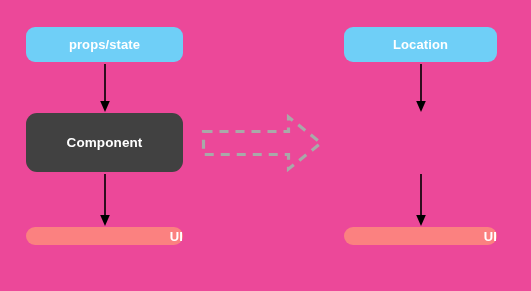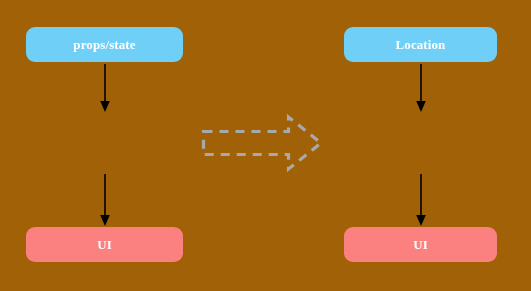--- a/index.html
+++ b/index.html
@@ -8,23 +8,22 @@
     padding: 0;
     background: #ffffff;
   }
   body {
     font-family: "Liberation Sans", sans-serif;
   }
   #diagram-canvas {
     position: relative;
     width: 531px;
     height: 291px;
-    background: #a16207;
+    background: #ec4899;
     overflow: hidden;
-    font-family: Liberation Serif, serif;
   }
   .node-box {
     position: absolute;
     display: flex;
     align-items: center;
     justify-content: center;
     box-sizing: border-box;
     border-radius: 9px;
     color: #ffffff;
     font-weight: bold;
@@ -45,21 +44,21 @@
     background: #fb8180;
     font-size: 13px;
   }
   
   .col-left  { left: 26px;  width: 157px; }
   
   .col-right { left: 344px; width: 153px; }
 
   .row-top    { top: 27px;  height: 35px; }
   .row-middle { top: 113px; height: 59px; }
-  .row-bottom { top: 227px; height: 35px; }
+  .row-bottom { top: 227px; height: 18px; justify-content: flex-end; }
 
   .flow-arrow-svg {
     position: absolute;
     overflow: visible;
     pointer-events: none;
   }
   .arrow-line {
     stroke: #000000;
     stroke-width: 1.6;
     fill: none;
@@ -92,20 +91,23 @@
 
   <div class="node-box node-source col-left row-top">
     <span>props/state</span>
   </div>
 
   <svg class="flow-arrow-svg" style="left:96px; top:64px; width:18px; height:48px;" viewBox="0 0 18 48">
     <line class="arrow-line" x1="9" y1="0" x2="9" y2="39"></line>
     <polygon class="arrow-head-solid" points="9,48 4.2,37 13.8,37"></polygon>
   </svg>
 
+  <div class="node-box node-process col-left row-middle">
+    <span>Component</span>
+  </div>
 
   <svg class="flow-arrow-svg" style="left:96px; top:174px; width:18px; height:52px;" viewBox="0 0 18 52">
     <line class="arrow-line" x1="9" y1="0" x2="9" y2="43"></line>
     <polygon class="arrow-head-solid" points="9,52 4.2,41 13.8,41"></polygon>
   </svg>
 
   <div class="node-box node-output col-left row-bottom">
     <span>UI</span>
   </div>
 

